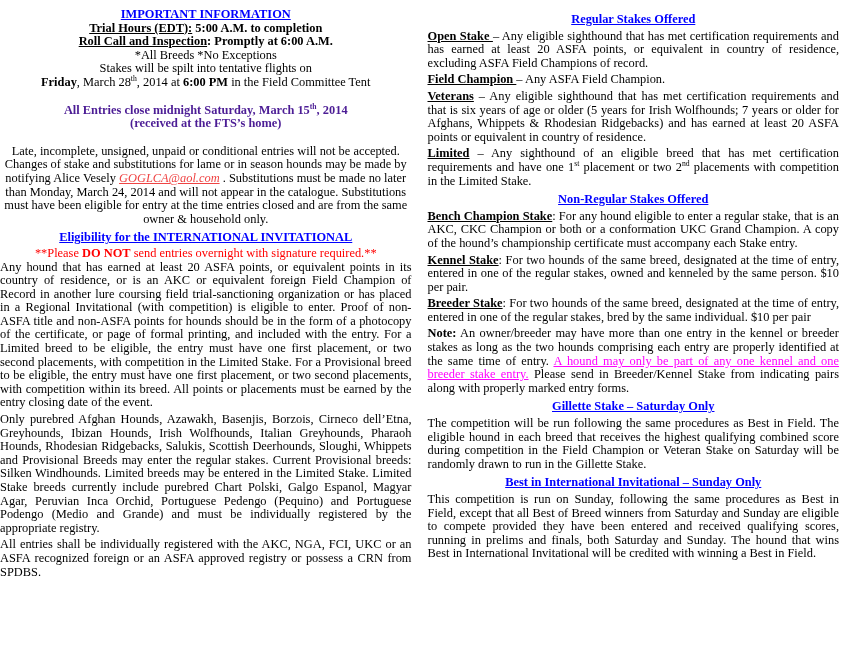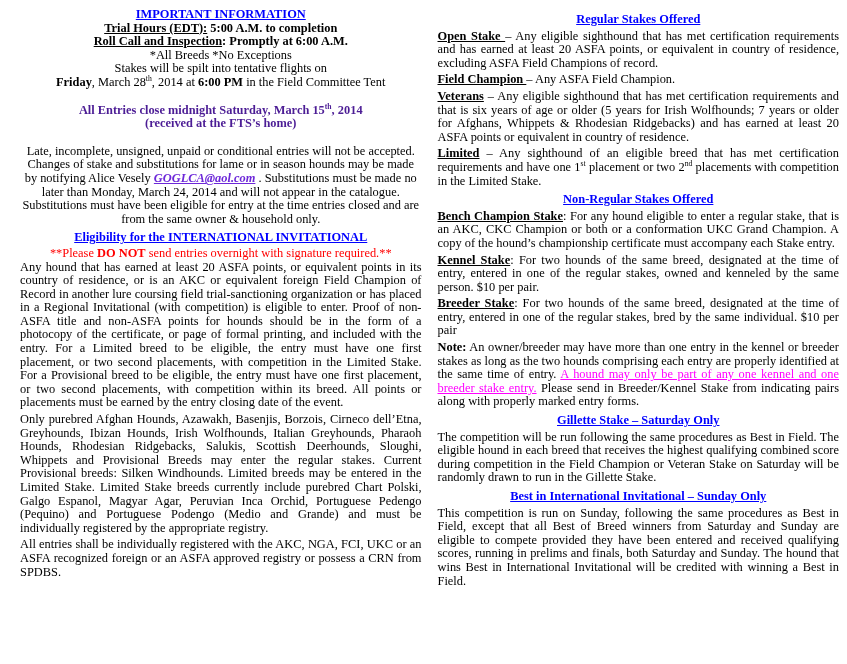--- a/index.html
+++ b/index.html
@@ -1,18 +1,18 @@
 <!DOCTYPE html>
 <html><head>
 <meta charset="utf-8">
 <style>
   html,body{margin:0;padding:0;background:#ffffff;}
   .page{
     width:847px;height:664px;box-sizing:border-box;
-    padding:8px 8px 4px 20px;
+    padding:8px 8px 4px 0;
     display:flex;gap:16px;
     font-family:"Liberation Serif","DejaVu Serif",serif;
     font-size:12.4px;line-height:13.6px;color:#000;
     overflow:hidden;background:#ffffff;
   }
   .col{flex:1;min-width:0;}
   .block{margin:0;}
   
   .h{color:#0000ff;font-weight:700;text-decoration:underline;text-align:center;}
   .c{text-align:center;}
@@ -20,21 +20,21 @@
   .red{color:#ff0000;}
   .redb{color:#4c1d95;font-weight:700;}
   .sb{margin-top:14px;}
   .p{margin-top:3px;}
   .hm{margin-top:5px;margin-bottom:2px;}
   
   span.b{font-weight:700;}
   span.u{text-decoration:underline;}
   span.sup{font-size:0.62em;vertical-align:super;line-height:0;}
   span.mag{color:#ff00ff;}
-  span.link{color:#6d28d9;font-style:italic;font-weight:700;text-decoration:underline;cursor:pointer;}
+  span.link{color:#ef4444;font-style:italic;font-weight:400;text-decoration:underline;cursor:pointer;}
 </style>
 </head>
 <body>
 
 <div class="page">
   <div class="col">
       <div class="block h"><span>IMPORTANT INFORMATION</span></div>
       <div class="block c"><span class="b u">Trial Hours (EDT):</span><span class="b"> 5:00 A.M. to completion</span></div>
       <div class="block c"><span class="b u">Roll Call and Inspection</span><span class="b">: Promptly at 6:00 A.M.</span></div>
       <div class="block c"><span>*All Breeds *No Exceptions</span></div>

